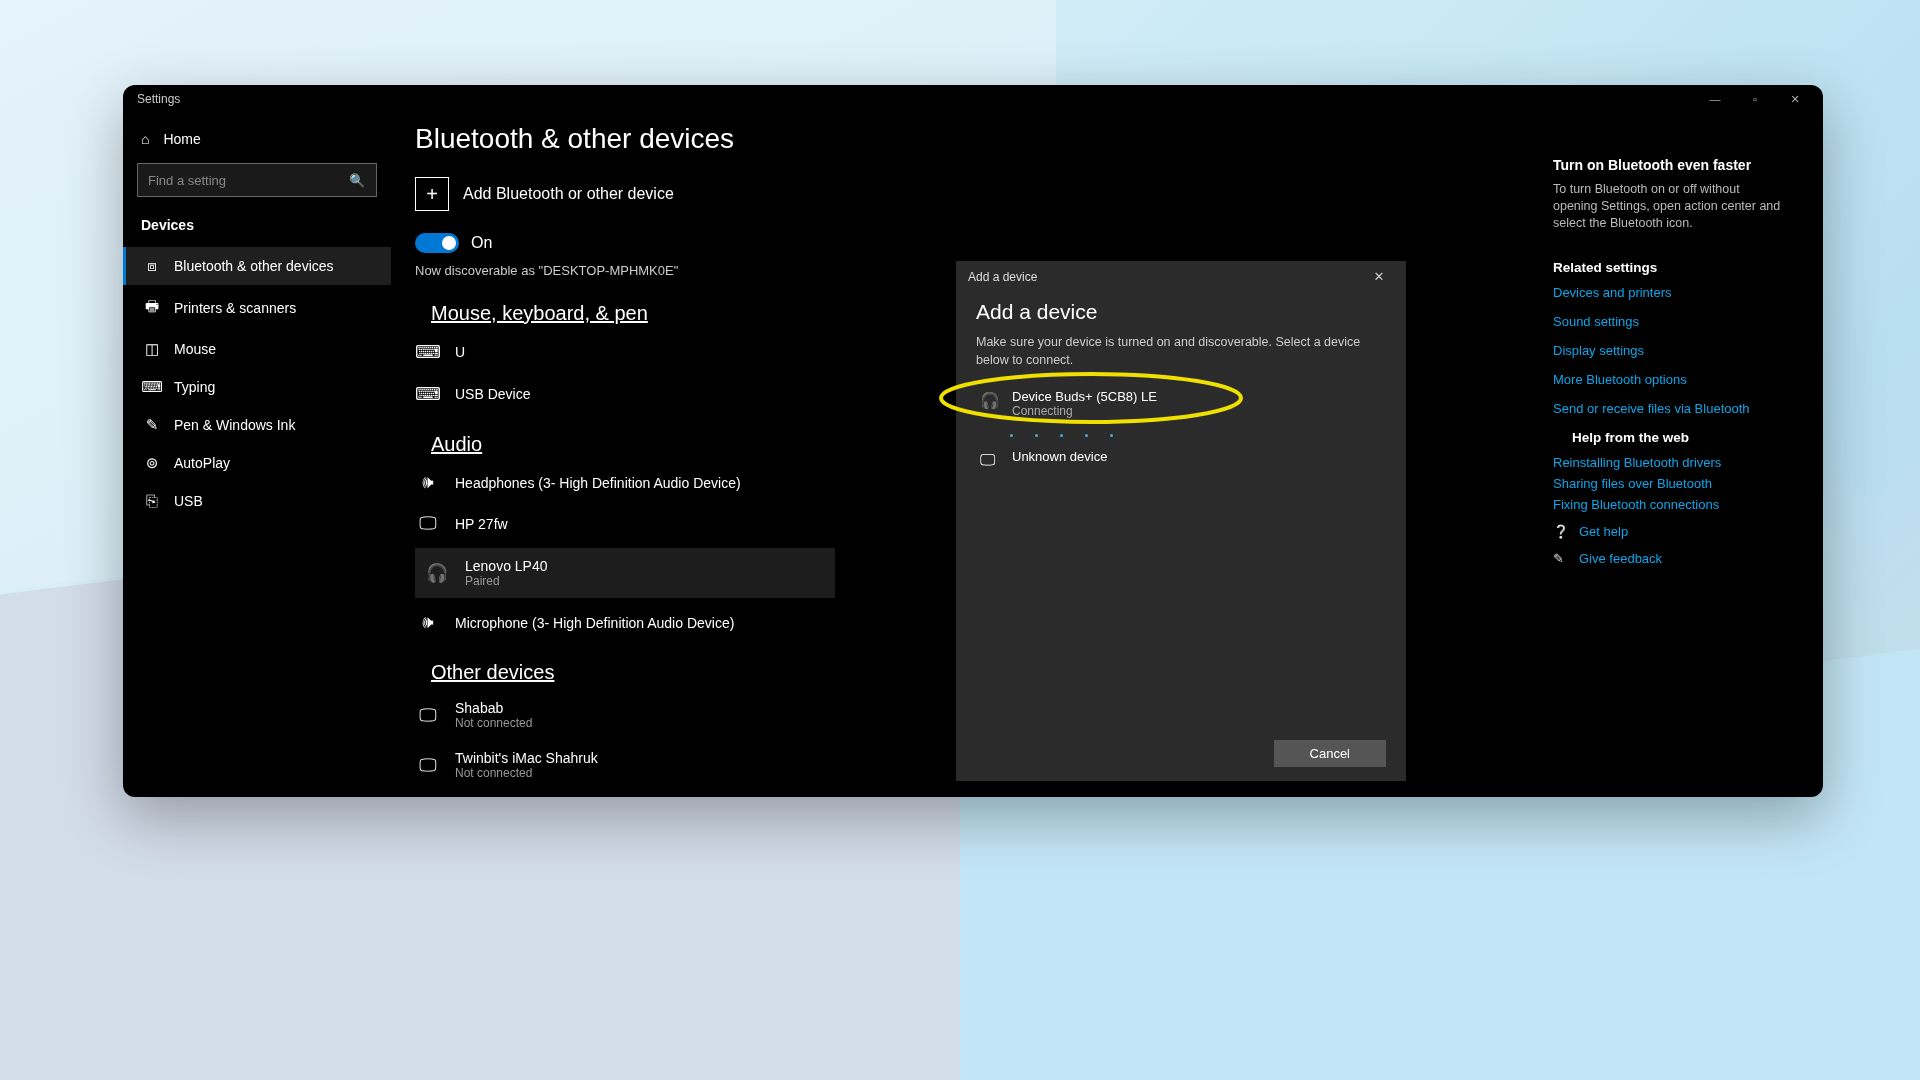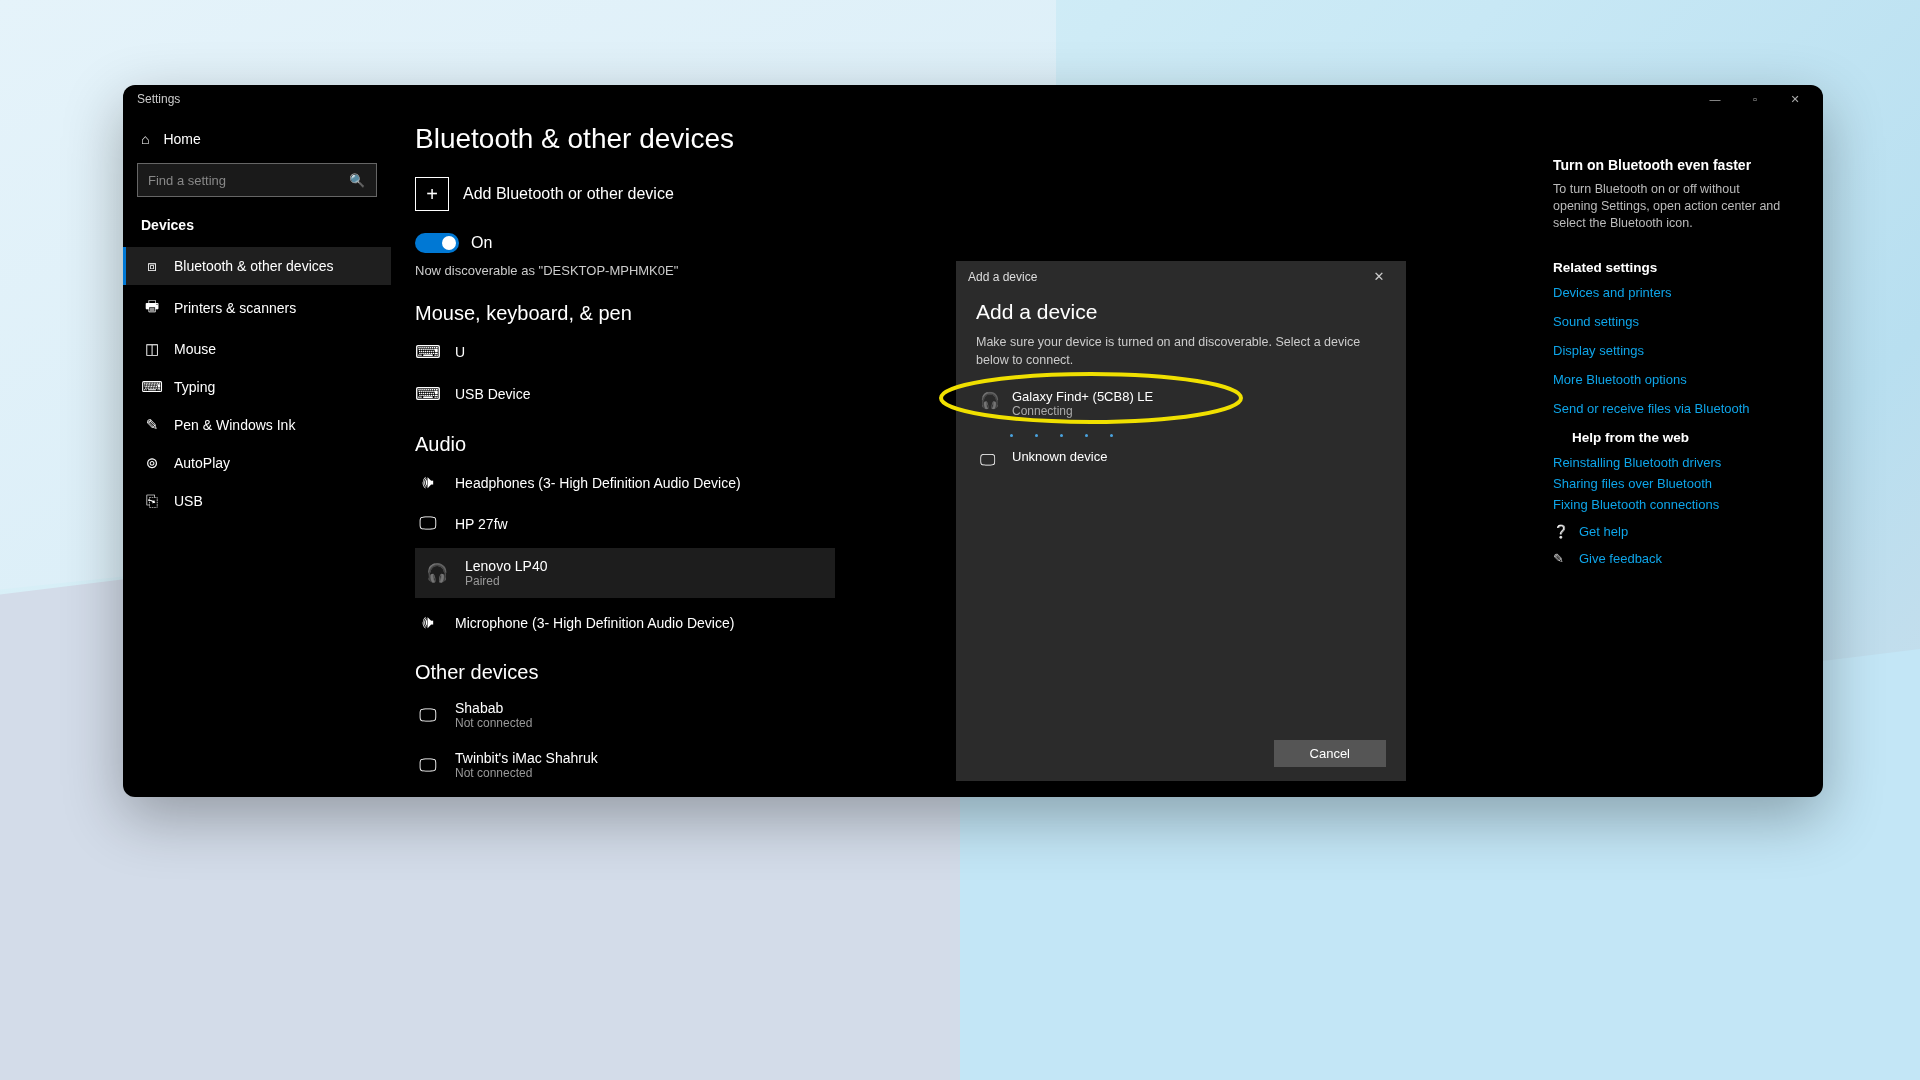--- a/index.html
+++ b/index.html
@@ -31,21 +31,21 @@
 .nav-item .nicon { width:16px; display:flex; justify-content:center; font-size:15px;}
 .main { flex:1; padding: 10px 24px 24px 24px; position:relative; overflow:hidden;}
 .main h1 { font-size: 28px; font-weight: 400; margin-bottom: 22px; }
 .add-btn-row { display:flex; align-items:center; gap:14px; margin-bottom:22px; }
 .plus-box { width:34px; height:34px; border:1.5px solid #fff; display:flex; align-items:center; justify-content:center; font-size:20px;}
 .section-label { font-size: 14px; margin-bottom: 6px; }
 .toggle-row { display:flex; align-items:center; gap:12px; margin-bottom:10px;}
 .toggle { width:44px; height:20px; background:#0078d4; border-radius:10px; position:relative;}
 .toggle .knob { position:absolute; right:3px; top:3px; width:14px; height:14px; background:#fff; border-radius:50%;}
 .discover { font-size:13px; color:#ccc; margin-bottom:24px;}
-.sec-h { font-size:20px; font-weight:400; margin: 14px 0 10px;}
+.sec-h { font-size:20px; font-weight:400; margin: 14px 16px 10px; text-decoration: underline;}
 .dev-row { display:flex; align-items:center; gap:14px; padding:6px 0 14px; font-size:14px;}
 .dev-row .dicon { width:26px; font-size:18px; display:flex; justify-content:center;}
 .dev-row.sub .sub-txt { font-size:12px; color:#999;}
 .dev-card { background:#1d1d1d; padding:10px 14px 10px 10px; width: 420px;}
 .dev-card-actions { text-align:right; margin-top:8px;}
 .btn-sm { background:#4a4a4a; color:#fff; border:none; padding:6px 18px; font-size:13px; margin-left:6px;}
 .rightcol { position:absolute; right:40px; top:44px; width:230px; font-size:13px;}
 .rightcol h3 { font-size:14px; font-weight:600; margin-bottom:8px;}
 .rightcol p { color:#bbb; font-size:12.5px; line-height:1.35; margin-bottom:28px;}
 .rightcol h4 { font-size:13.5px; font-weight:600; margin: 6px 0 10px;}
@@ -221,21 +221,21 @@
           <span>Add a device</span>
           <span class="spacer"></span>
           <span class="dlg-close">✕</span>
         </div>
         <div class="dlg-body">
           <h2>Add a device</h2>
           <div class="instr">Make sure your device is turned on and discoverable. Select a device below to connect.</div>
           <div class="found-item">
             <span class="ficon">🎧</span>
             <div>
-              <div class="fname">Galaxy Find+ (5CB8) LE</div>
+              <div class="fname">Device Buds+ (5CB8) LE</div>
               <div class="fstat">Connecting</div>
             </div>
           </div>
           <div class="dots">
             <span></span>
               <span></span>
               <span></span>
               <span></span>
               <span></span>
           </div>

